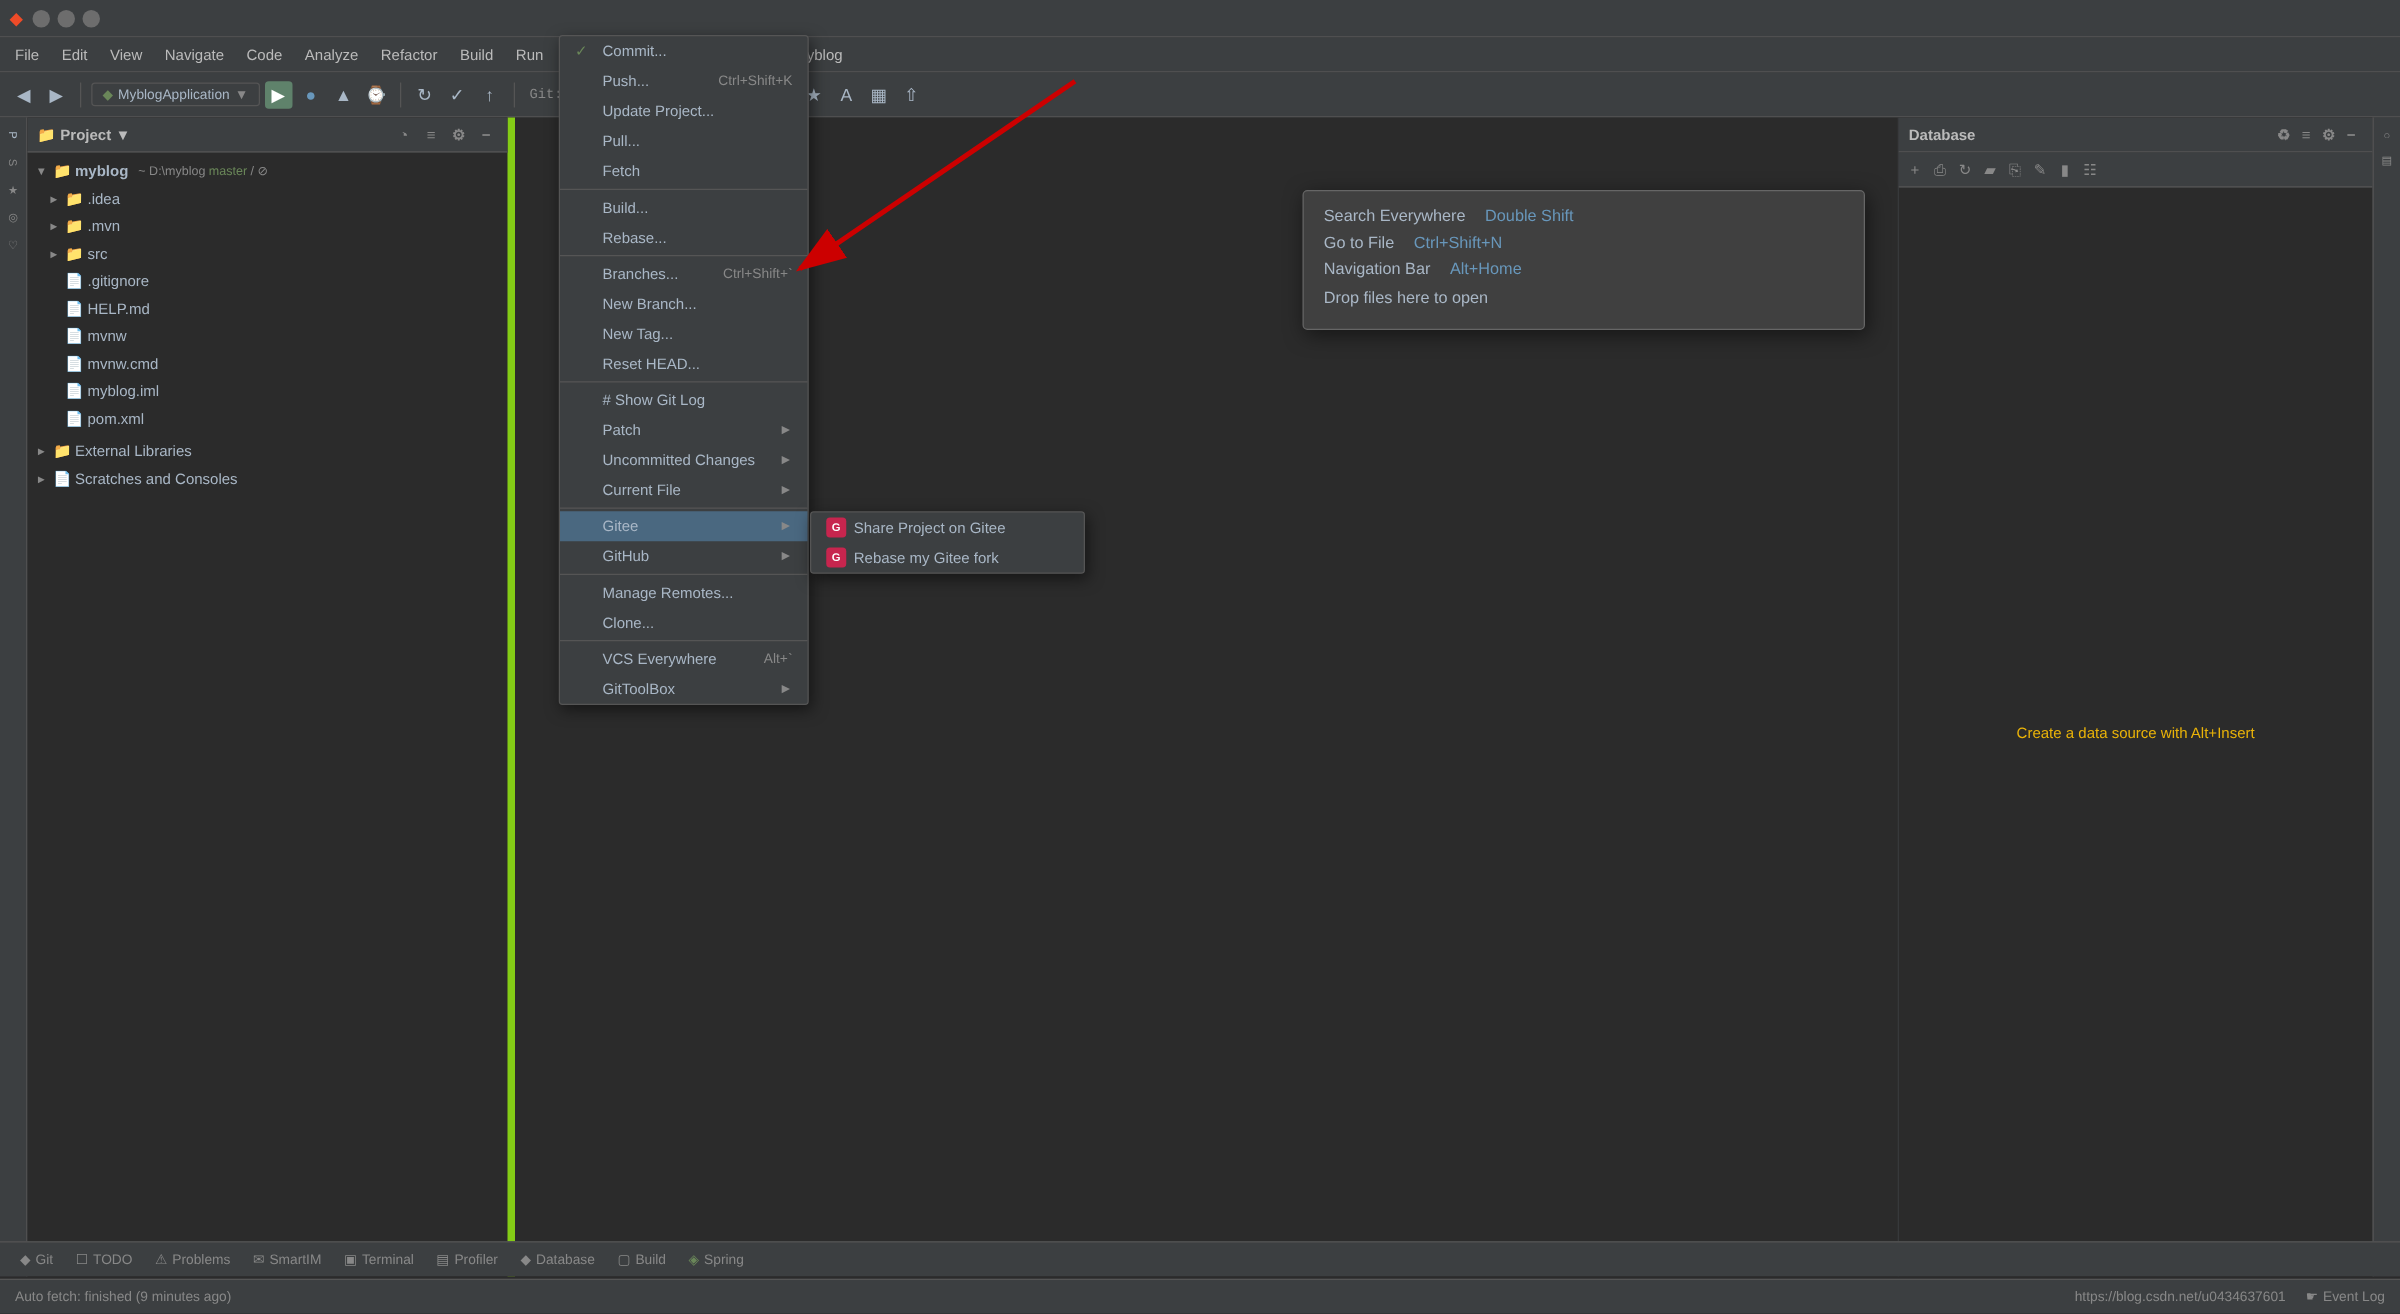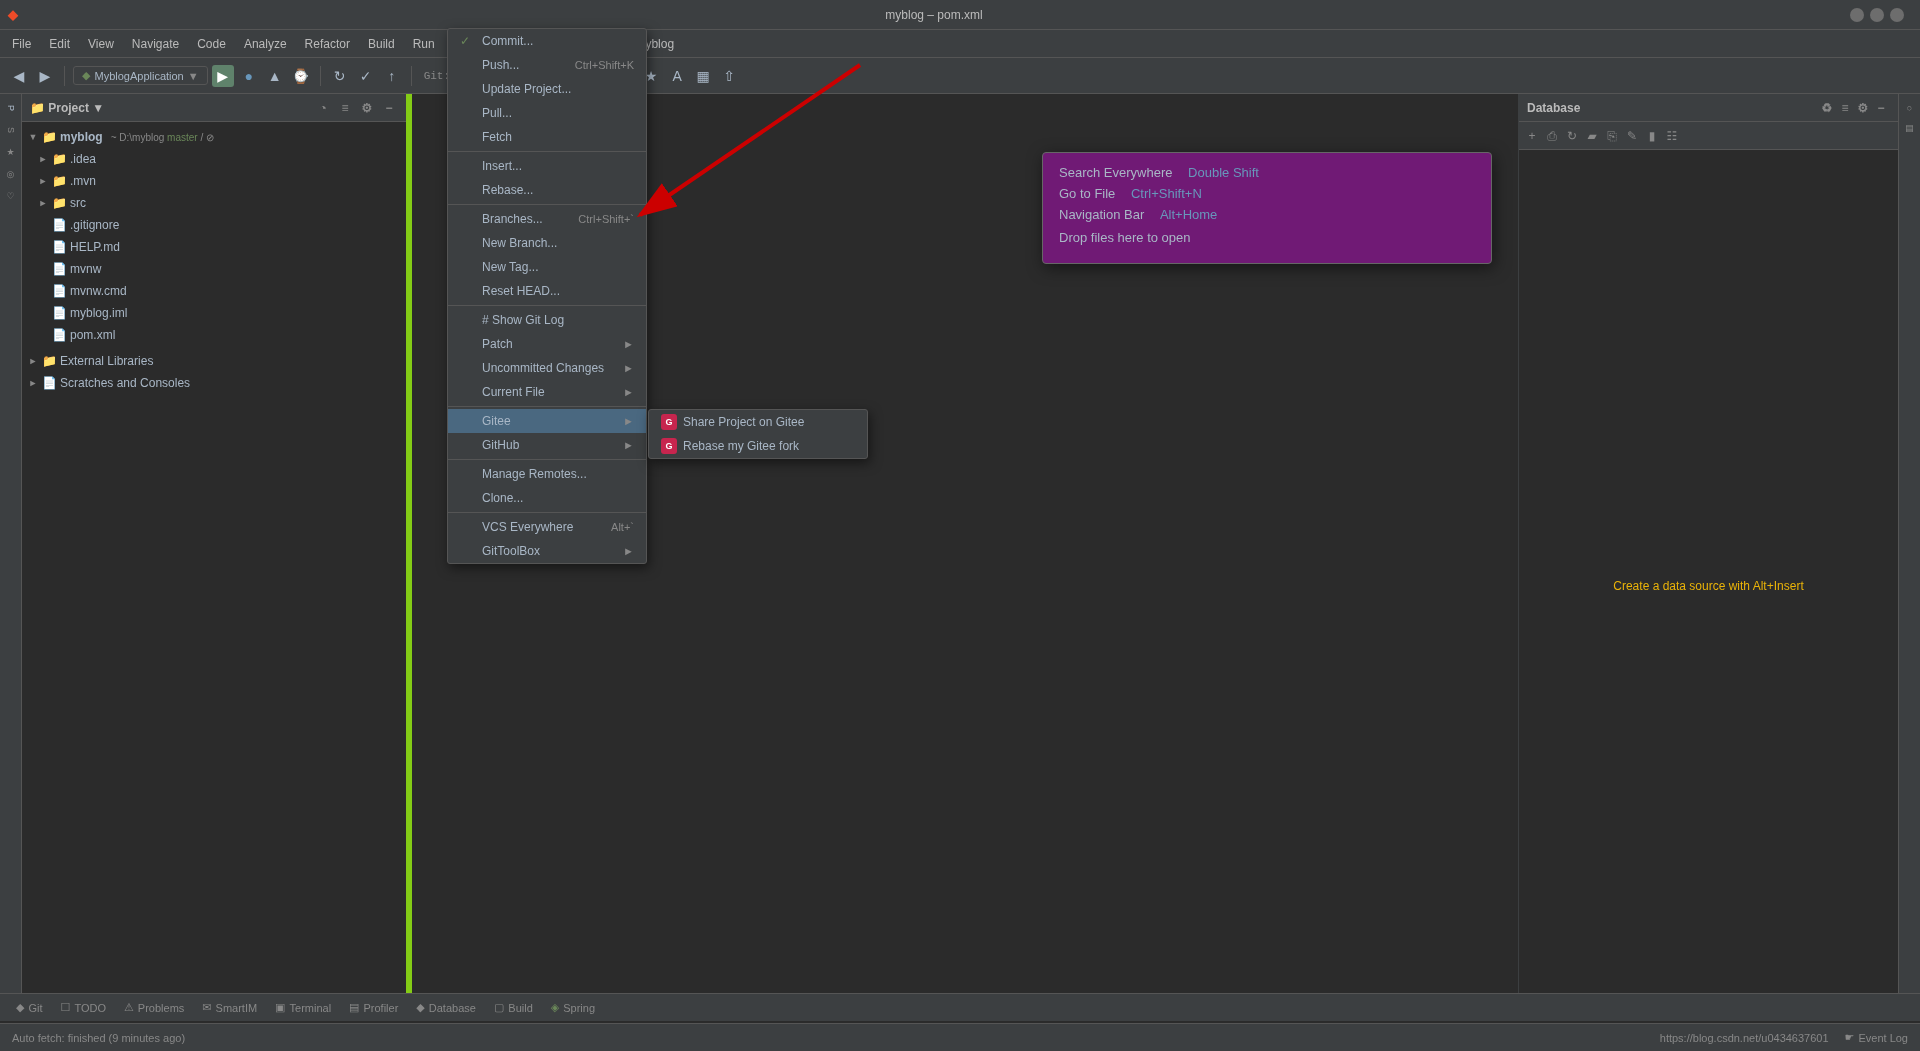--- a/index.html
+++ b/index.html
@@ -403,21 +403,21 @@
       color: #888;
       border-radius: 3px;
     }
 
     
     .info-overlay {
       position: absolute;
       top: 58px;
       left: 630px;
       width: 450px;
-      background: #701a75;
+      background: #404040;
       border: 1px solid #666;
       border-radius: 4px;
       padding: 12px 16px;
       z-index: 800;
       box-shadow: 2px 4px 16px rgba(0,0,0,0.5);
     }
     .info-line {
       margin-bottom: 6px;
       font-size: 13px;
       color: #a9b7c6;
@@ -425,21 +425,20 @@
     .info-line .sep {
       color: #888;
       margin: 0 6px;
     }
   </style>
 </head>
 <body>
 
 <div class="title-bar">
   <span style="color:#ee4b28;font-weight:bold;font-size:13px;">◆</span>
-  <span style="font-size:12px;color:#bbb;flex:1;text-align:center;">myblog – pom.xml</span>
   <div class="title-bar-controls">
     <div class="title-bar-btn tb-min" title="Minimize"></div>
     <div class="title-bar-btn tb-max" title="Maximize"></div>
     <div class="title-bar-btn tb-close" title="Close"></div>
   </div>
 </div>
 
 <div class="menu-bar">
   <span class="menu-item">File</span>
   <span class="menu-item">Edit</span>
@@ -664,21 +663,21 @@
   </div>
 
   <div class="dropdown-item">
     <span class="no-check"></span>
     <span>Fetch</span>
   </div>
   <div class="dropdown-separator"></div>
 
   <div class="dropdown-item">
     <span class="no-check"></span>
-    <span>Insert...</span>
+    <span>Build...</span>
   </div>
 
   <div class="dropdown-item">
     <span class="no-check"></span>
     <span>Rebase...</span>
   </div>
   <div class="dropdown-separator"></div>
 
   <div class="dropdown-item">
     <span class="no-check"></span>

